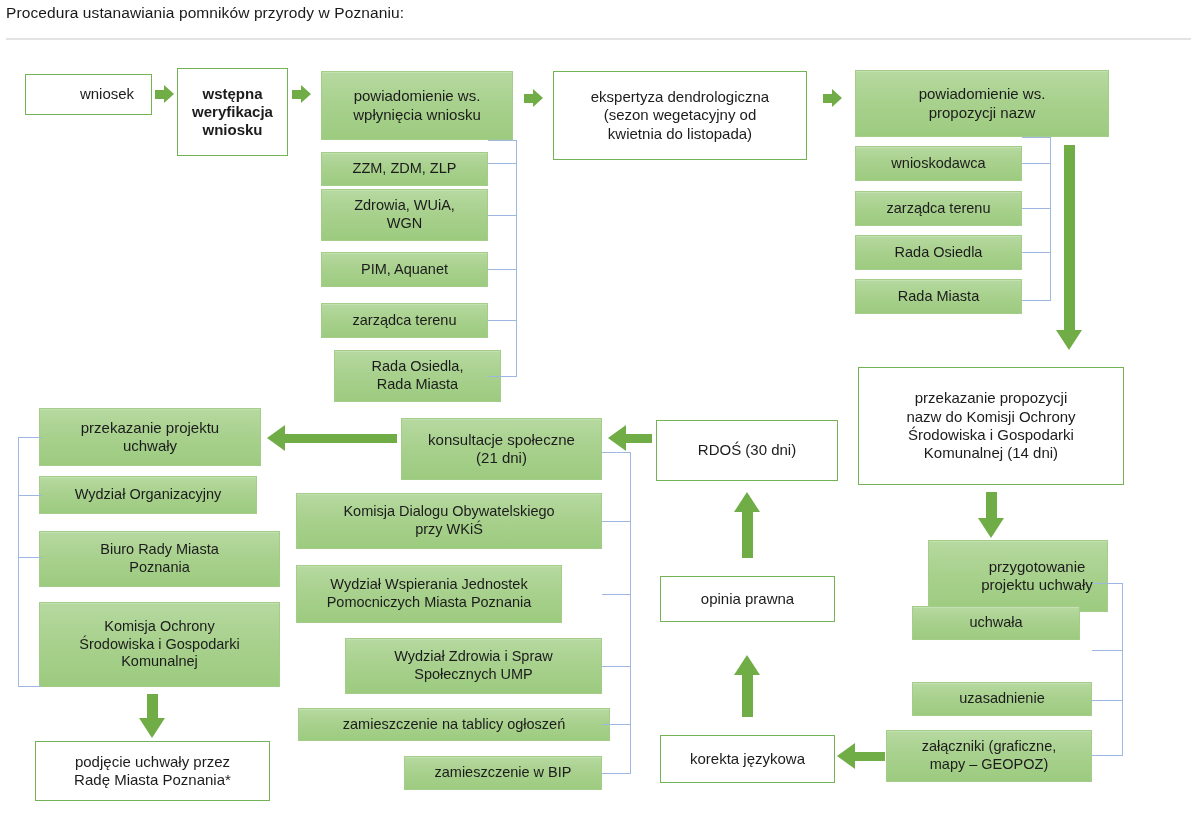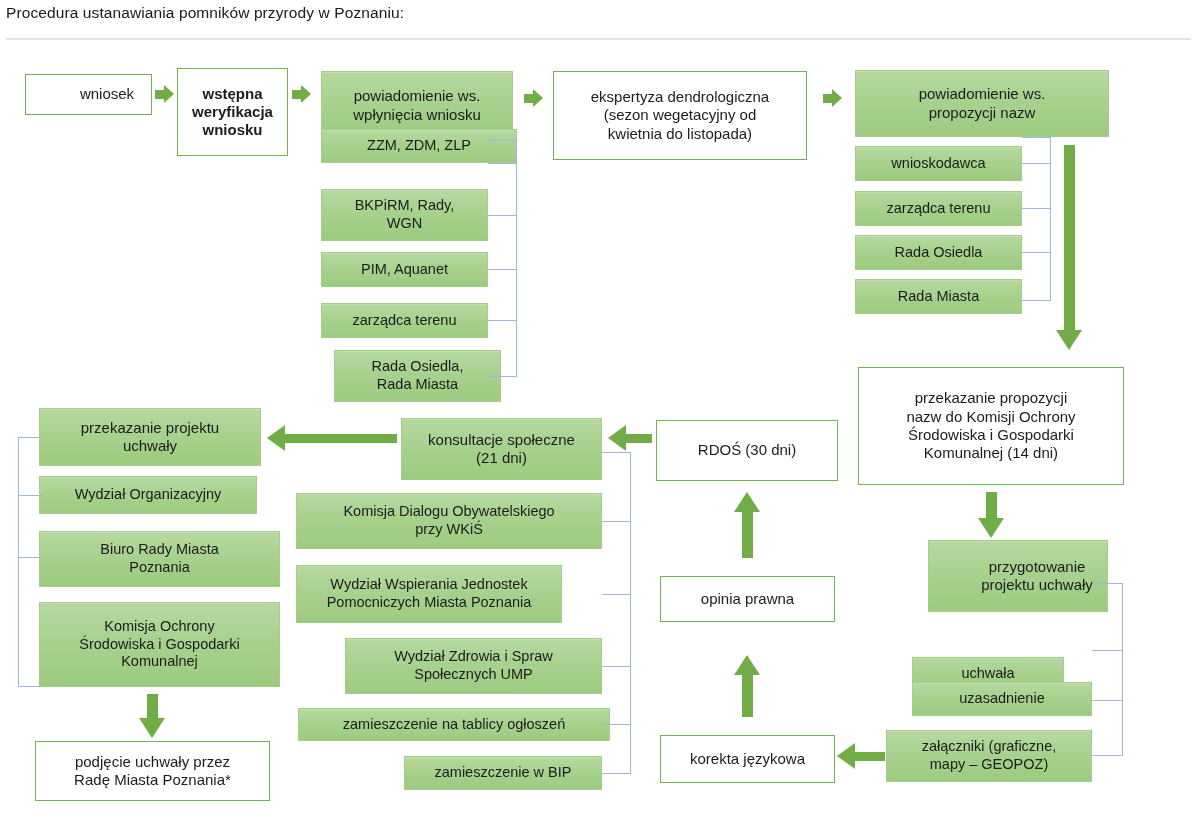--- a/index.html
+++ b/index.html
@@ -131,22 +131,22 @@
 kwietnia do listopada)</div>
 
   <div class="arrow arrow-sm-right" style="left:823px; top:89px; width:20px; height:19px;">
     <div class="shaft"></div>
       <div class="head"></div>
   </div>
 
   <div class="node green" style="left:855px; top:70px; width:254px; height:67px;">powiadomienie ws.
 propozycji nazw</div>
 
-  <div class="node green sub" style="left:321px; top:129px; width:196px; height:34px;">ZZM, ZDM, ZLP</div>
-  <div class="node green sub" style="left:321px; top:189px; width:167px; height:52px;">BKPiRM, Rady,
+  <div class="node green sub" style="left:321px; top:152px; width:167px; height:34px;">ZZM, ZDM, ZLP</div>
+  <div class="node green sub" style="left:321px; top:189px; width:167px; height:52px;">Zdrowia, WUiA,
 WGN</div>
   <div class="node green sub" style="left:321px; top:252px; width:167px; height:35px;">PIM, Aquanet</div>
   <div class="node green sub" style="left:321px; top:303px; width:167px; height:35px;">zarządca terenu</div>
   <div class="node green sub" style="left:321px; top:350px; width:167px; height:52px;margin-left:13px;">Rada Osiedla,
 Rada Miasta</div>
 
   <div class="bracket" style="left:488px; top:140px; width:30px; height:240px;">
     <div class="spine" style="left:28px; top:0px; height:237px;"></div>
     <div class="stub" style="left:0px; top:0px;   width:29px;"></div>
     <div class="stub" style="left:0px; top:23px;  width:29px;"></div>
@@ -180,21 +180,21 @@
 Środowiska i Gospodarki
 Komunalnej (14 dni)</div>
 
   <div class="arrow arrow-down" style="left:978px; top:492px; width:26px; height:46px;">
     <div class="shaft" style="height:28px;"></div>
       <div class="head"></div>
   </div>
 
   <div class="node green" style="left:928px; top:540px; width:180px; height:72px;padding-left:44px;">przygotowanie
 projektu uchwały</div>
-  <div class="node green sub" style="left:912px; top:657px; width:152px; height:34px;">uchwała</div>
+  <div class="node green sub" style="left:912px; top:606px; width:168px; height:34px;">uchwała</div>
   <div class="node green sub" style="left:912px; top:682px; width:180px; height:34px;">uzasadnienie</div>
   <div class="node green sub" style="left:886px; top:730px; width:206px; height:52px;">załączniki (graficzne,
 mapy – GEOPOZ)</div>
 
   <div class="bracket" style="left:1092px; top:583px; width:32px; height:175px;">
     <div class="spine" style="left:30px; top:0px; height:173px;"></div>
     <div class="stub" style="left:0px; top:0px;   width:31px;"></div>
     <div class="stub" style="left:0px; top:67px;  width:31px;"></div>
     <div class="stub" style="left:0px; top:117px; width:31px;"></div>
     <div class="stub" style="left:0px; top:172px; width:31px;"></div>

